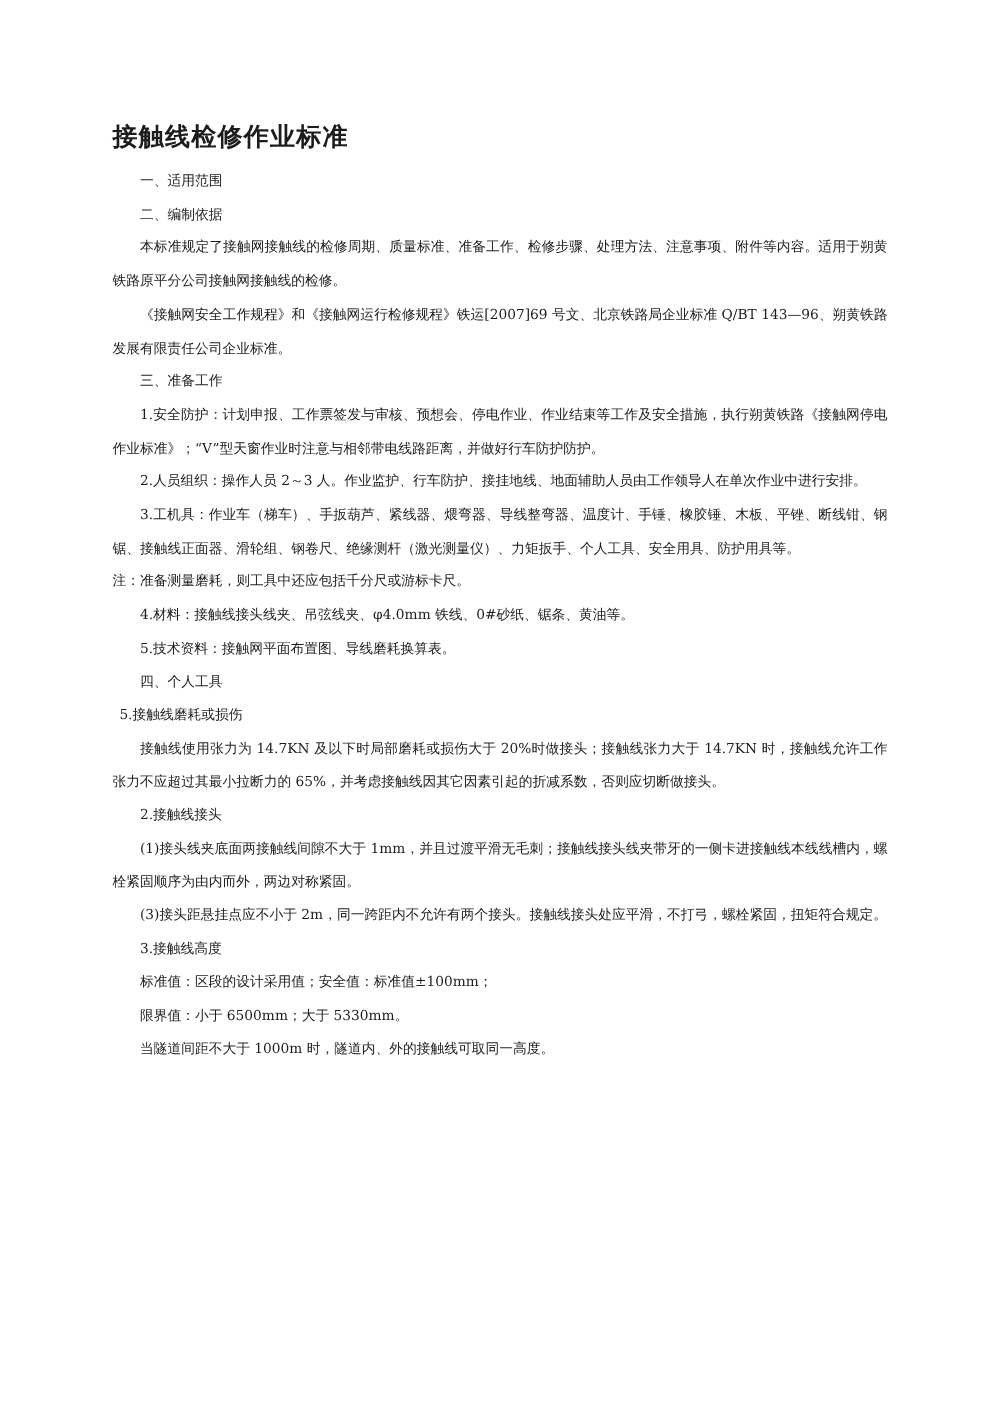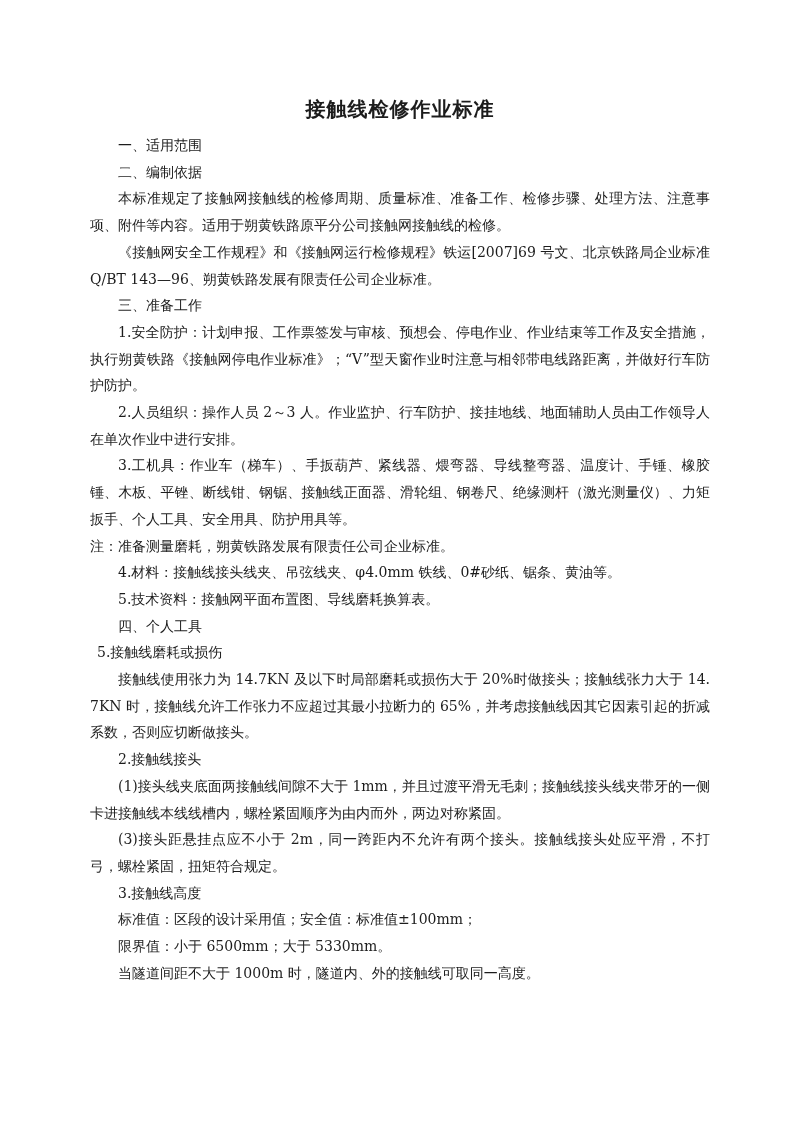--- a/index.html
+++ b/index.html
@@ -14,29 +14,28 @@
     margin: 0 auto;
     background: #ffffff;
     box-sizing: border-box;
     padding: 94px 90px 0 90px;
     font-family: "DejaVu Serif", "Liberation Serif", serif;
     color: #1c1c1c;
     overflow: hidden;
   }
   .doc-title {
     margin: 0 0 8px 0;
-    text-align: center;
     font-size: 20px;
     font-weight: bold;
     line-height: 30px;
     letter-spacing: 1px;
   }
   .doc-body p {
     margin: 0;
-    font-size: 14px;
+    font-size: 11px;
     line-height: 26.7px;
     text-align: justify;
     word-break: break-all;
   }
   .i2 { text-indent: 2em; }   
   .i0 { text-indent: 0; }     
   .ih { text-indent: 0.5em; } 
 </style>
 </head>
 <body>
@@ -45,21 +44,21 @@
   <h1 class="doc-title">接触线检修作业标准</h1>
   <div class="doc-body">
     <p class="i2">一、适用范围</p>
     <p class="i2">二、编制依据</p>
     <p class="i2">本标准规定了接触网接触线的检修周期、质量标准、准备工作、检修步骤、处理方法、注意事项、附件等内容。适用于朔黄铁路原平分公司接触网接触线的检修。</p>
     <p class="i2">《接触网安全工作规程》和《接触网运行检修规程》铁运[2007]69 号文、北京铁路局企业标准 Q/BT 143—96、朔黄铁路发展有限责任公司企业标准。</p>
     <p class="i2">三、准备工作</p>
     <p class="i2">1.安全防护：计划申报、工作票签发与审核、预想会、停电作业、作业结束等工作及安全措施，执行朔黄铁路《接触网停电作业标准》；“V”型天窗作业时注意与相邻带电线路距离，并做好行车防护防护。</p>
     <p class="i2">2.人员组织：操作人员 2～3 人。作业监护、行车防护、接挂地线、地面辅助人员由工作领导人在单次作业中进行安排。</p>
     <p class="i2">3.工机具：作业车（梯车）、手扳葫芦、紧线器、煨弯器、导线整弯器、温度计、手锤、橡胶锤、木板、平锉、断线钳、钢锯、接触线正面器、滑轮组、钢卷尺、绝缘测杆（激光测量仪）、力矩扳手、个人工具、安全用具、防护用具等。</p>
-    <p class="i0">注：准备测量磨耗，朔黄铁路发展有限责任公司企业标准。</p>
+    <p class="i0">注：准备测量磨耗，则工具中还应包括千分尺或游标卡尺。</p>
     <p class="i2">4.材料：接触线接头线夹、吊弦线夹、φ4.0mm 铁线、0#砂纸、锯条、黄油等。</p>
     <p class="i2">5.技术资料：接触网平面布置图、导线磨耗换算表。</p>
     <p class="i2">四、个人工具</p>
     <p class="ih">5.接触线磨耗或损伤</p>
     <p class="i2">接触线使用张力为 14.7KN 及以下时局部磨耗或损伤大于 20%时做接头；接触线张力大于 14.7KN 时，接触线允许工作张力不应超过其最小拉断力的 65%，并考虑接触线因其它因素引起的折减系数，否则应切断做接头。</p>
     <p class="i2">2.接触线接头</p>
     <p class="i2">(1)接头线夹底面两接触线间隙不大于 1mm，并且过渡平滑无毛刺；接触线接头线夹带牙的一侧卡进接触线本线线槽内，螺栓紧固顺序为由内而外，两边对称紧固。</p>
     <p class="i2">(3)接头距悬挂点应不小于  2m，同一跨距内不允许有两个接头。接触线接头处应平滑，不打弓，螺栓紧固，扭矩符合规定。</p>
     <p class="i2">3.接触线高度</p>
     <p class="i2">标准值：区段的设计采用值；安全值：标准值±100mm；</p>

